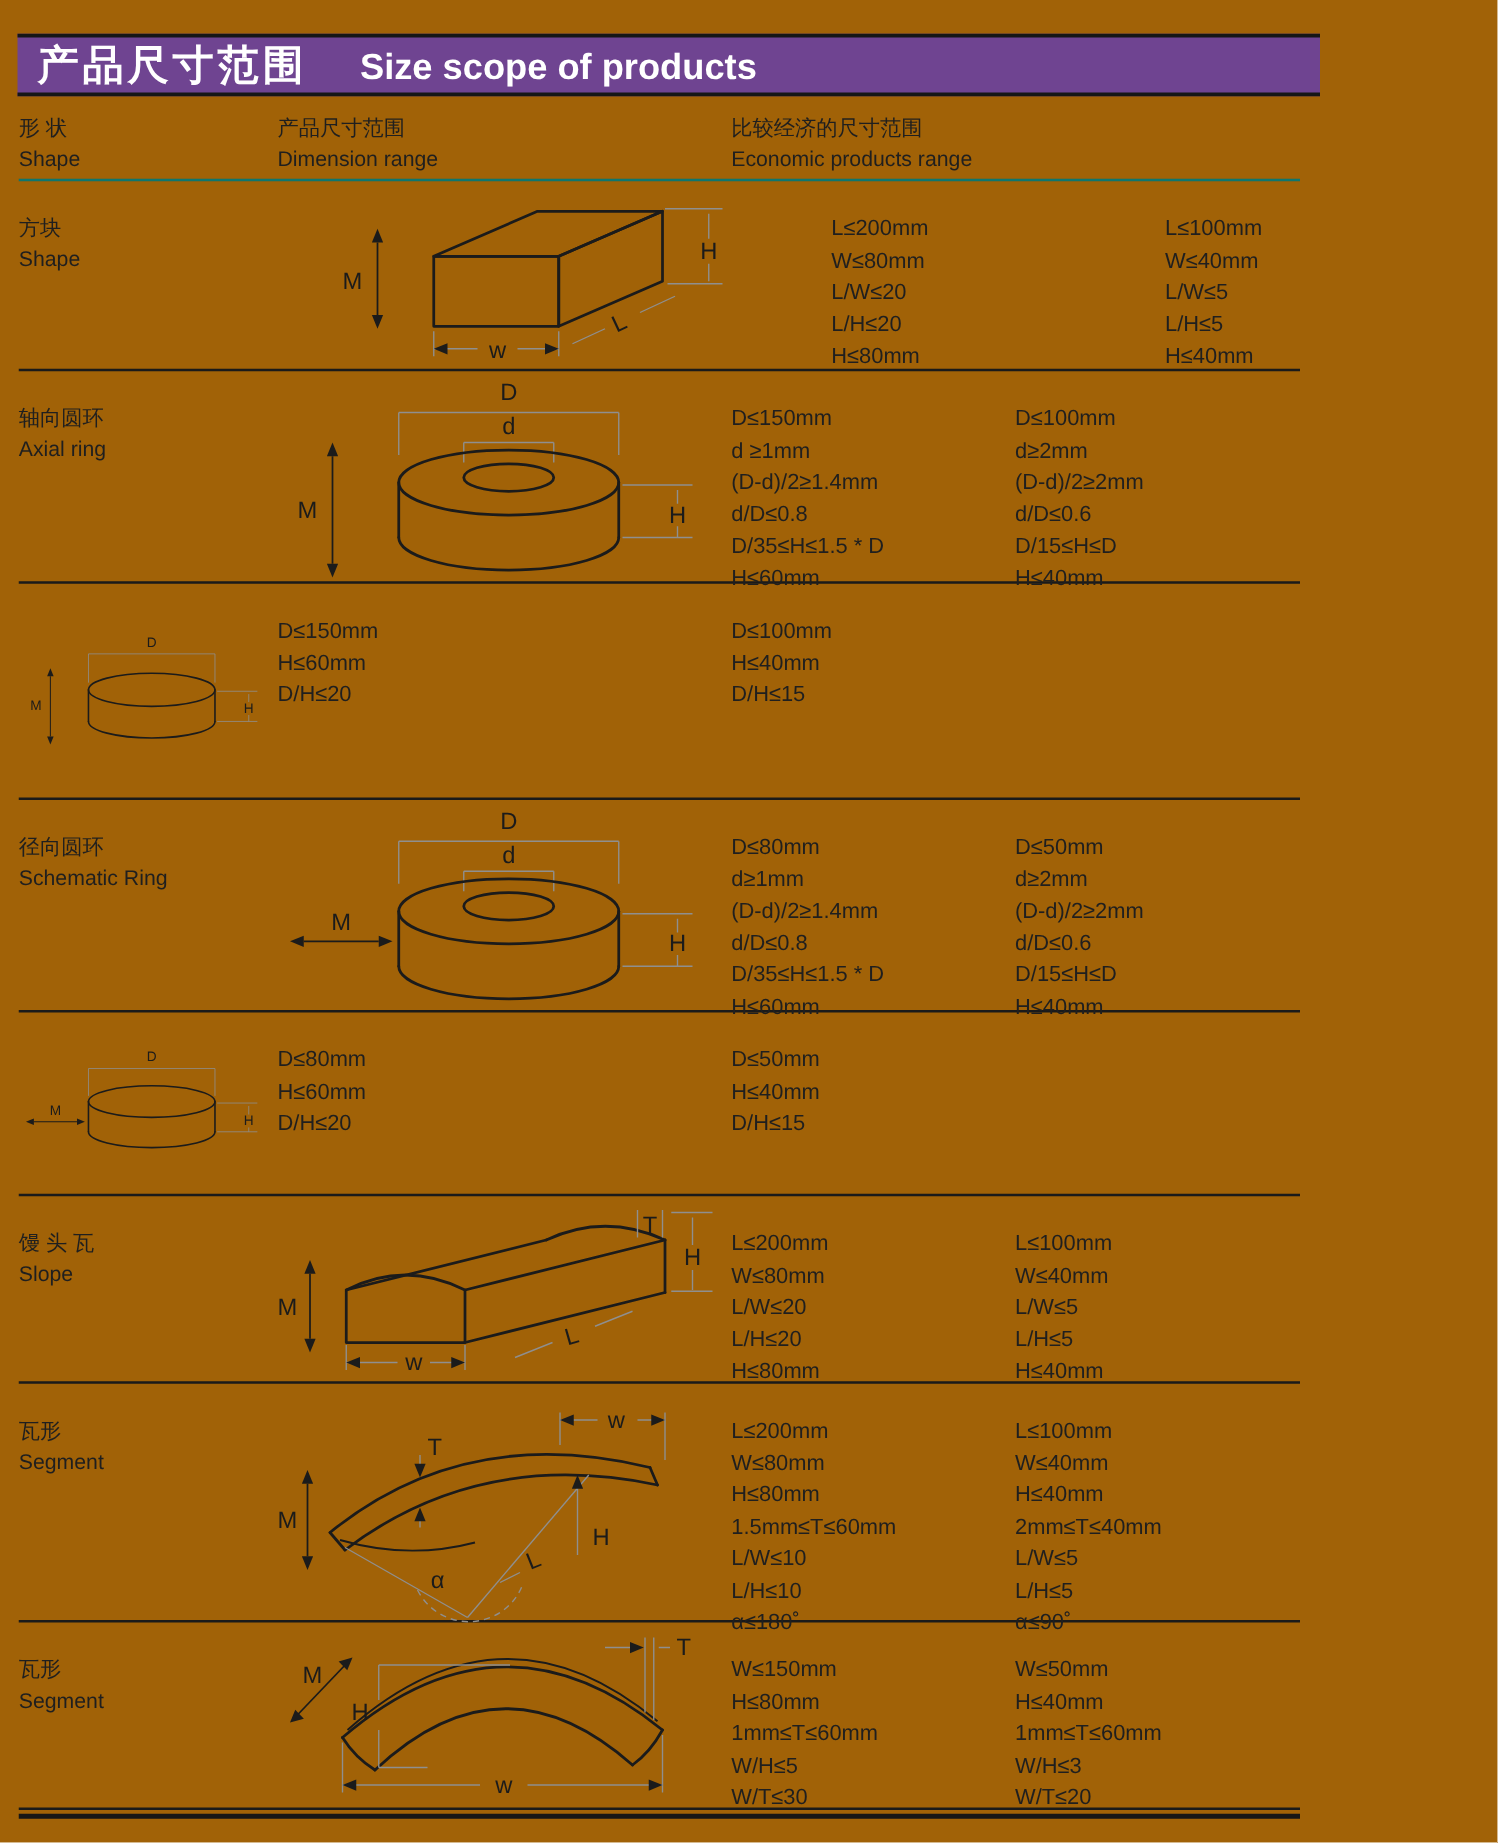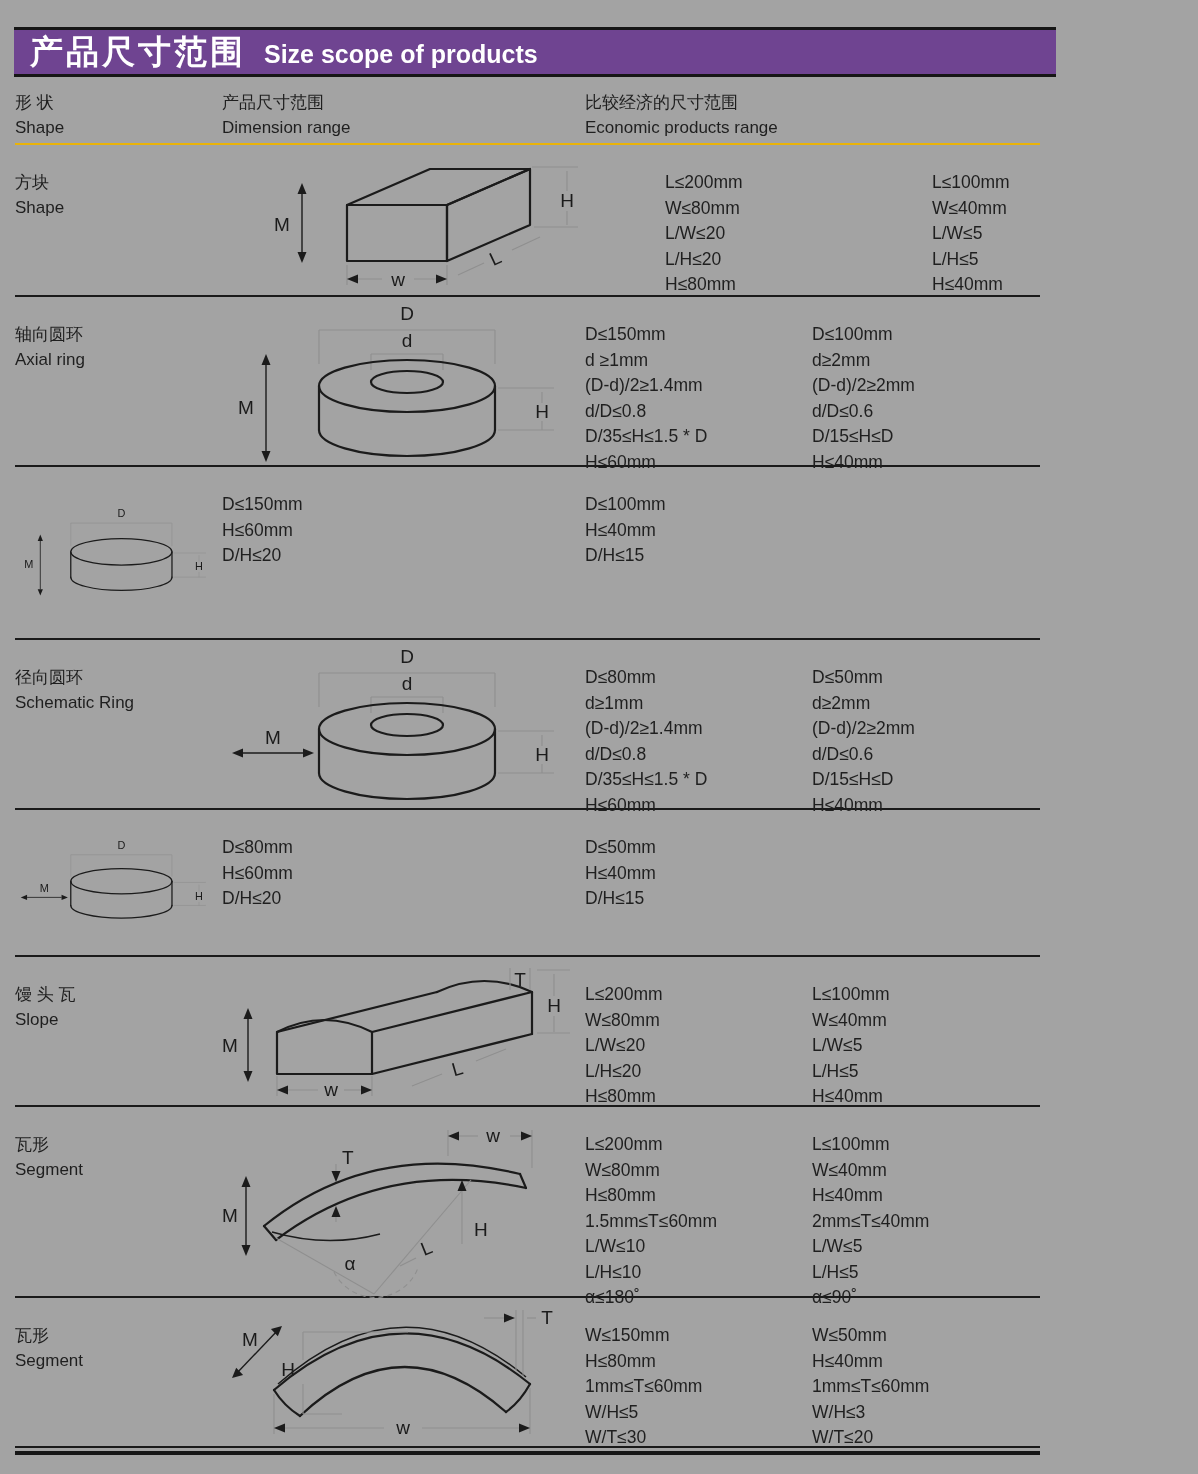--- a/index.html
+++ b/index.html
@@ -1,24 +1,24 @@
 <!DOCTYPE html>
 <html><head>
 <meta charset="utf-8">
 <style>
   html,body{margin:0;padding:0;background:#fff;}
-  .page{position:relative;width:1198px;height:1474px;background:#a3a3a3;overflow:hidden;
+  .page{position:relative;width:1198px;height:1474px;background:#a16207;overflow:hidden;
         font-family:"Liberation Sans","DejaVu Sans",sans-serif;color:#1f1f1f;}
   .title-bar{position:absolute;left:14px;top:27px;width:1026px;height:44px;
              background:#6f4491;border-top:3px solid #161616;border-bottom:3px solid #161616;
              display:flex;align-items:baseline;padding-left:16px;box-sizing:content-box;}
   .title-zh{font-size:33px;font-weight:bold;color:#fff;letter-spacing:3px;line-height:44px;}
-  .title-en{font-size:25px;font-weight:bold;color:#fff;margin-left:18px;}
+  .title-en{font-size:29px;font-weight:bold;color:#fff;margin-left:42px;}
   .col-headers{position:absolute;left:15px;top:88px;width:1025px;height:57px;
-               border-bottom:2px solid #eab308;box-sizing:border-box;
+               border-bottom:2px solid #0f766e;box-sizing:border-box;
                display:grid;grid-template-columns:207px 363px 227px 228px;}
   .col-header{font-size:17px;line-height:25px;padding-top:2px;}
   .rows{position:absolute;left:15px;top:145px;width:1025px;}
   .row{display:grid;grid-template-columns:207px 363px 227px 228px;
        border-bottom:2px solid #1a1a1a;box-sizing:border-box;}
   .row-block{height:152px;gap:40px;}
   .row-axial-ring{height:170px;}
   .row-disc{height:173px;}
   .row-diameter-ring{height:170px;}
   .row-diameter-disc{height:147px;}

